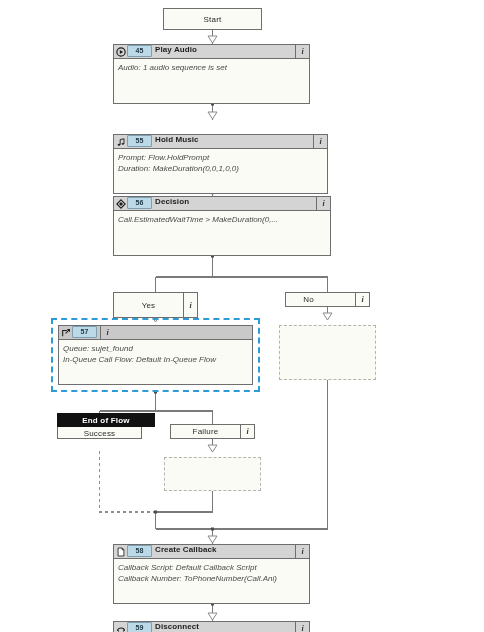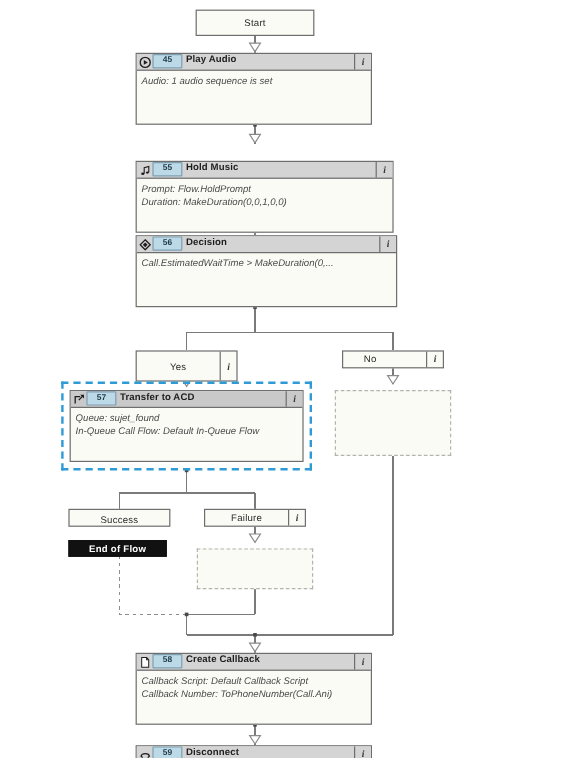--- a/index.html
+++ b/index.html
@@ -328,34 +328,33 @@
   <div class="node action selected-node" style="left:58px; top:325px; width:195px; height:60px;">
     <div class="hdr">
       <span class="glyph">
         <svg class="ico" width="10" height="10" viewBox="0 0 12 12">
           <path d="M2 10 L2 3 L7 3" fill="none" stroke="#1d1d1d" stroke-width="1.3"></path>
           <path d="M5.5 6.5 L10 2" fill="none" stroke="#1d1d1d" stroke-width="1.3"></path>
           <polygon points="10.8,1.2 10.8,5 7,1.2" fill="#1d1d1d"></polygon>
         </svg>
       </span>
       <span class="idbadge">57</span>
-      <span class="title">Transfer to ACD</span>
       <span class="infobtn">i</span>
     </div>
     <div class="body">
       <span class="ln">Queue: sujet_found</span>
       <span class="ln">In-Queue Call Flow: Default In-Queue Flow</span>
     </div>
   </div>
 
   <div class="node branch" style="left:57px; top:424px; width:85px; height:15px;align-items:flex-end;">
     <span class="blabel">Success</span>
   </div>
 
-  <div class="endflow" style="left:57px; top:450px; width:82px; height:14px;align-items:center;">
+  <div class="endflow" style="left:57px; top:413px; width:98px; height:14px;align-items:center;">
     <span>End of Flow</span>
   </div>
 
   <div class="node branch" style="left:170px; top:424px; width:85px; height:15px;">
     <span class="blabel">Failure</span>
     <span class="infobtn">i</span>
   </div>
 
   <div class="dropzone" style="left:164px; top:457px; width:97px; height:34px;"></div>
 

